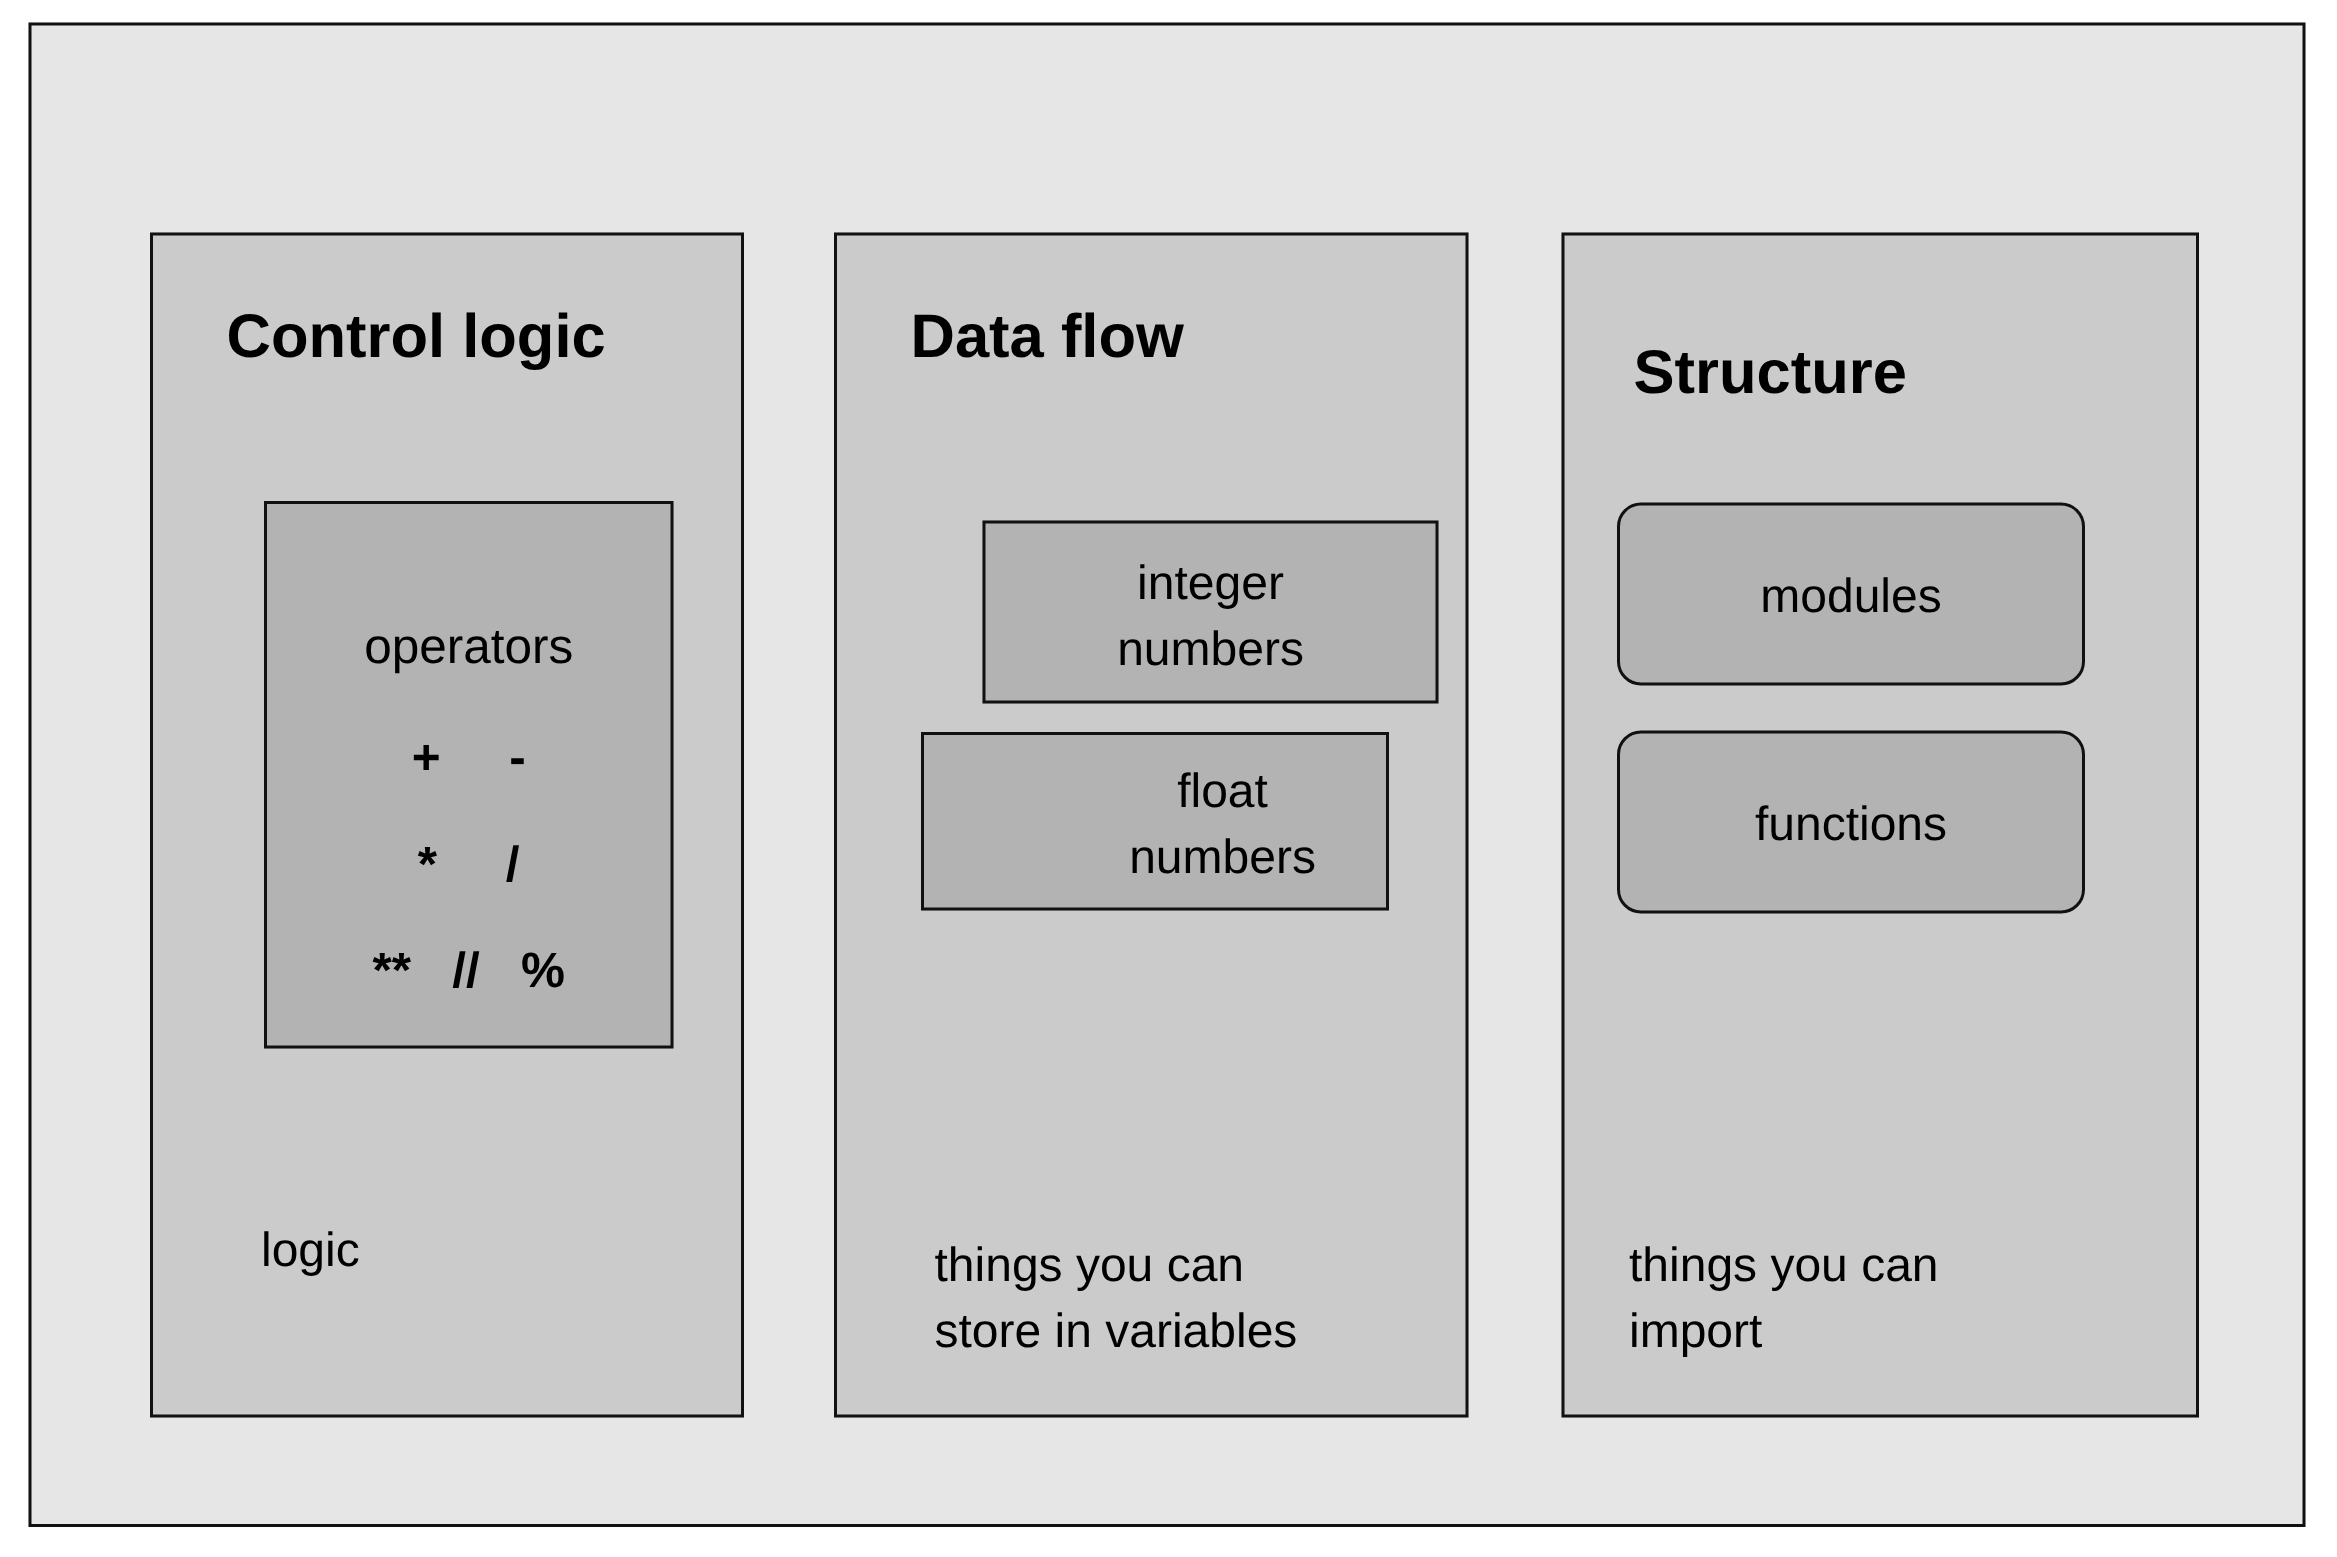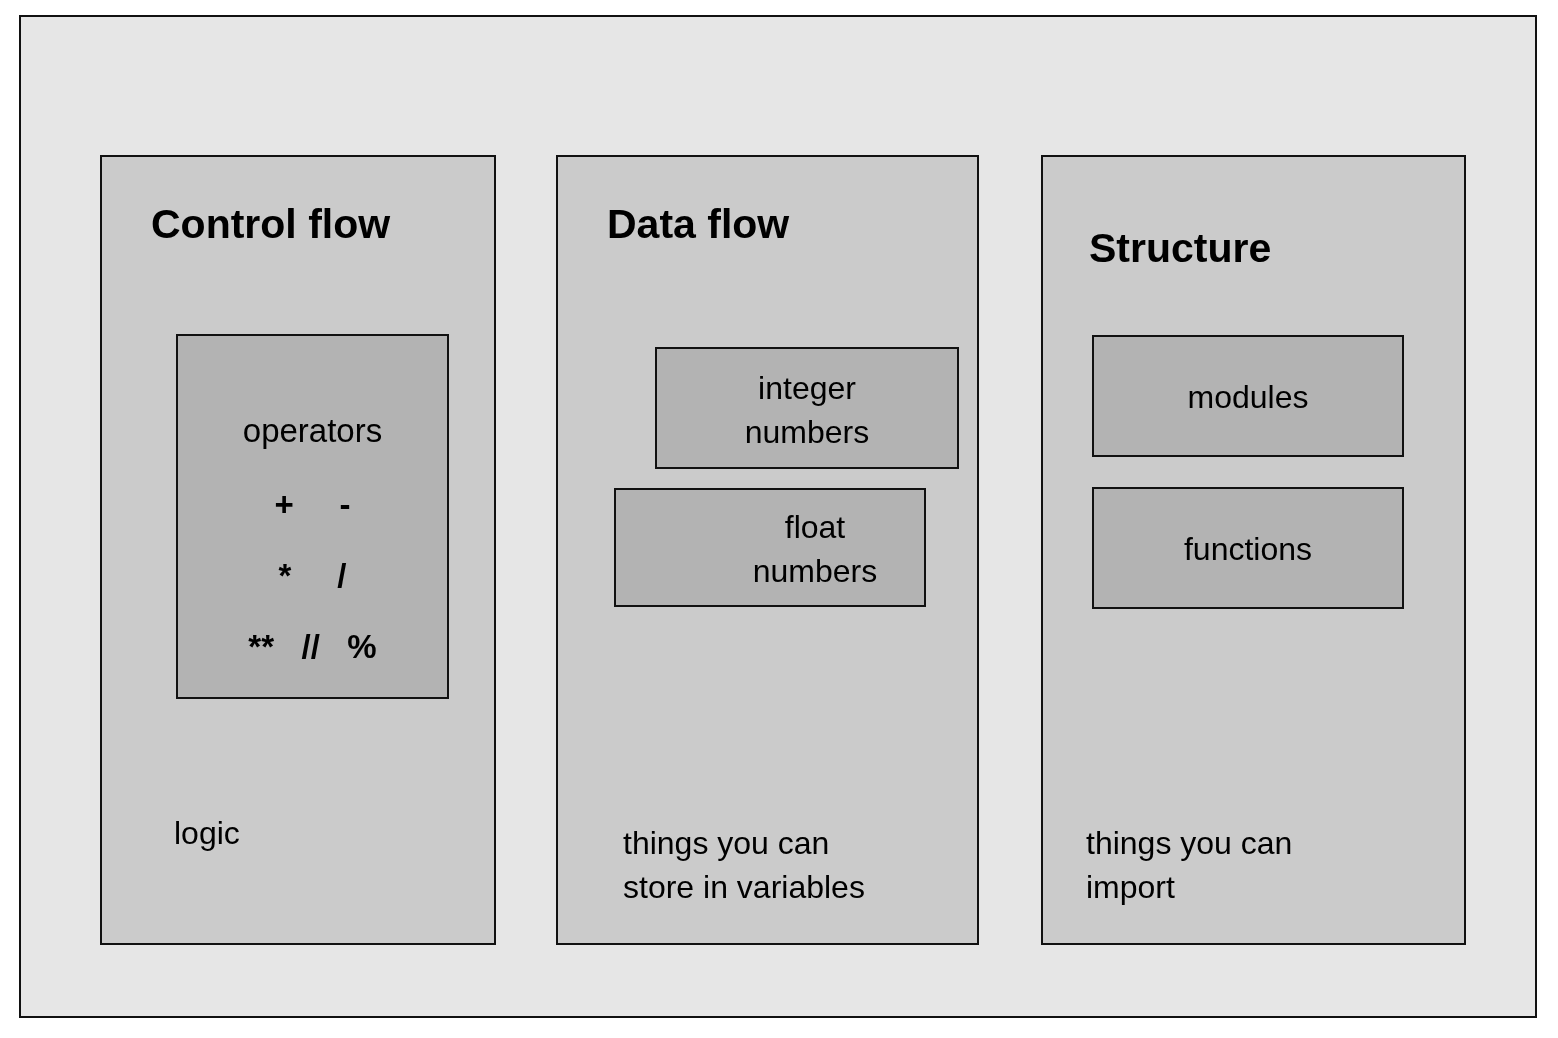--- a/index.html
+++ b/index.html
@@ -129,38 +129,39 @@
     left: 56px;
     top: 331px;   
     width: 308px; 
     height: 115px;
   }
   .dt-box-0 .inner-label { top: 18px; }
   .dt-box-1 .inner-label { top: 16px; padding-left: 45px; }
 
   
   .st-box {
-    left: 49px;   
+    left: 35px;   
     width: 308px; 
     height: 118px;
+    border-radius: 16px;
   }
   .st-box-0 { top: 178px; }  
   .st-box-1 { top: 330px; }  
   .st-box-2 { top: 482px; }  
   .st-box .inner-label { top: 39px; }
 </style>
 </head>
 <body>
 
 <div id="canvas">
 
   <div class="outer-frame">
 
     <div class="column col-1">
-      <div class="col-title">Control flow</div>
+      <div class="col-title">Control logic</div>
 
       <div class="inner-box operators-box">
         <div class="operators-title">operators</div>
         <div class="op-row op-row-1">+     -</div>
         <div class="op-row op-row-2">*     /</div>
         <div class="op-row op-row-3">**   //   %</div>
       </div>
 
       <div class="col-caption cap-1">logic</div>
     </div>

